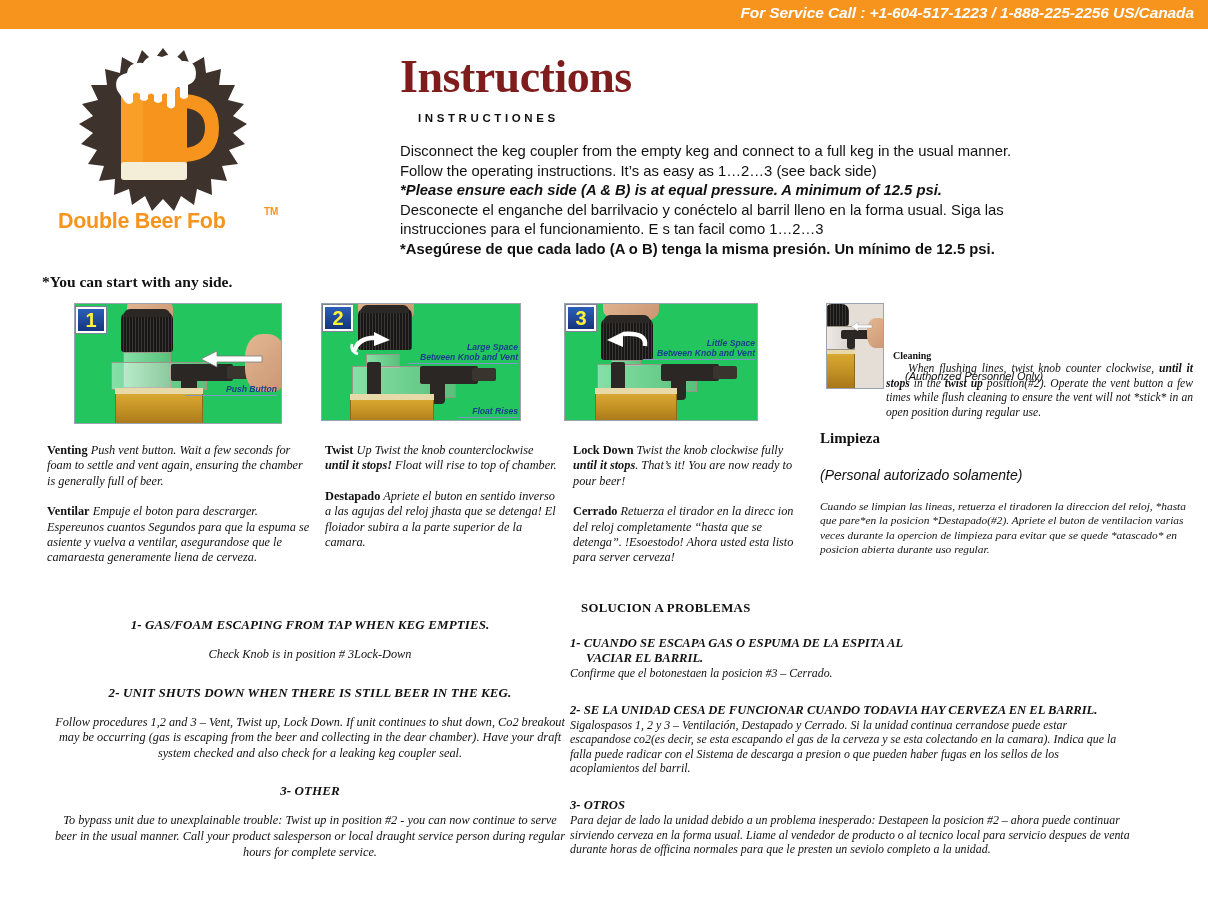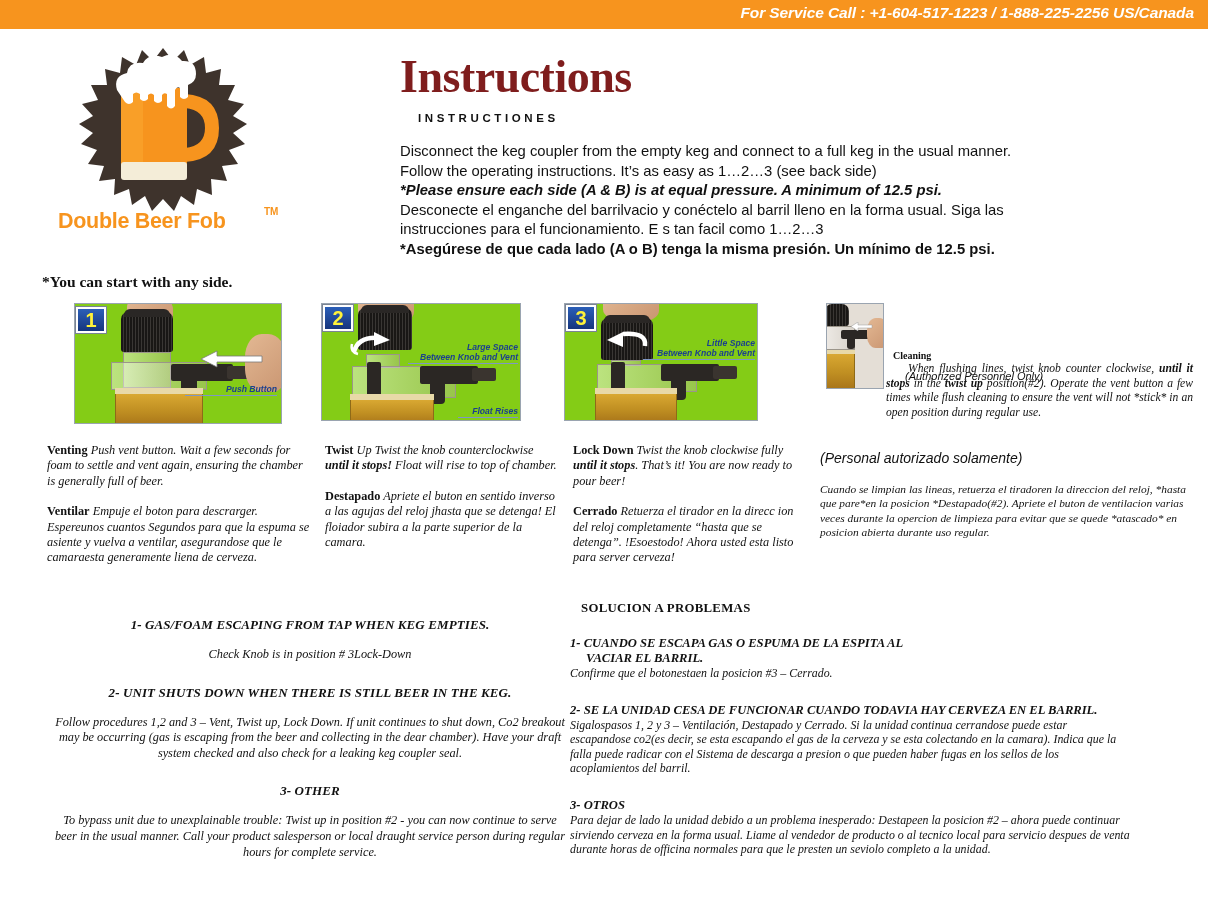--- a/index.html
+++ b/index.html
@@ -68,21 +68,21 @@
   #start-note {
     position: absolute; left: 42px; top: 273px;
     font-family: "Liberation Serif", serif;
     font-weight: bold; font-size: 15.5px; color: #111;
   }
 
   
   .panel {
     position: absolute; top: 303px;
     border: 1px solid #9aa4b0;
-    background: #84cc16;
+    background: #22c55e;
     overflow: hidden;
   }
   #panel-1 { left: 74px;  width: 208px; height: 121px; }
   #panel-2 { left: 321px; width: 200px; height: 118px; }
   #panel-3 { left: 564px; width: 194px; height: 118px; }
   #panel-4 { left: 826px; width: 58px;  height: 86px; top: 303px; background:#E4DED6; }
 
   .step-badge {
     position: absolute; z-index: 6;
     width: 30px; height: 26px;
@@ -346,20 +346,21 @@
   <div class="beer" style="left:-8px; top:50px; width:36px; height:34px;"></div>
 </div>
 
 <div id="cleaning-block">
   <div id="cleaning-title">Cleaning</div>
   <div id="cleaning-sub">(Authorized Personnel Only)</div>
   <div id="cleaning-body"><span>When flushing lines, twist knob counter clockwise, </span><b>until it stops</b><span> in the </span><b>twist up</b><span>  position(#2). Operate the vent  button a  few times  while flush cleaning to ensure the  vent will not *stick* in an open position during regular use.</span></div>
 </div>
 
 <div id="limpieza-block">
+  <div id="limpieza-title">Limpieza</div>
   <div id="limpieza-sub">(Personal autorizado solamente)</div>
   <div id="limpieza-body">Cuando se limpian las lineas, retuerza el tiradoren la direccion del reloj, *hasta que pare*en la posicion *Destapado(#2). Apriete el buton de ventilacion varias veces durante la opercion de limpieza para evitar que se quede *atascado* en posicion abierta durante uso regular.</div>
 </div>
 
 <div id="col-1" class="step-col">
   <p><b>Venting</b><span> Push vent button. Wait a few seconds for foam to settle and vent again, ensuring the chamber is generally full of beer.</span></p>
   <p class="gap"><b>Ventilar</b><span> Empuje el boton para descrarger. Espereunos cuantos Segundos para que la espuma se asiente y vuelva a ventilar, asegurandose que le camaraesta generamente liena de cerveza.</span></p>
 </div>
 
 <div id="col-2" class="step-col">

